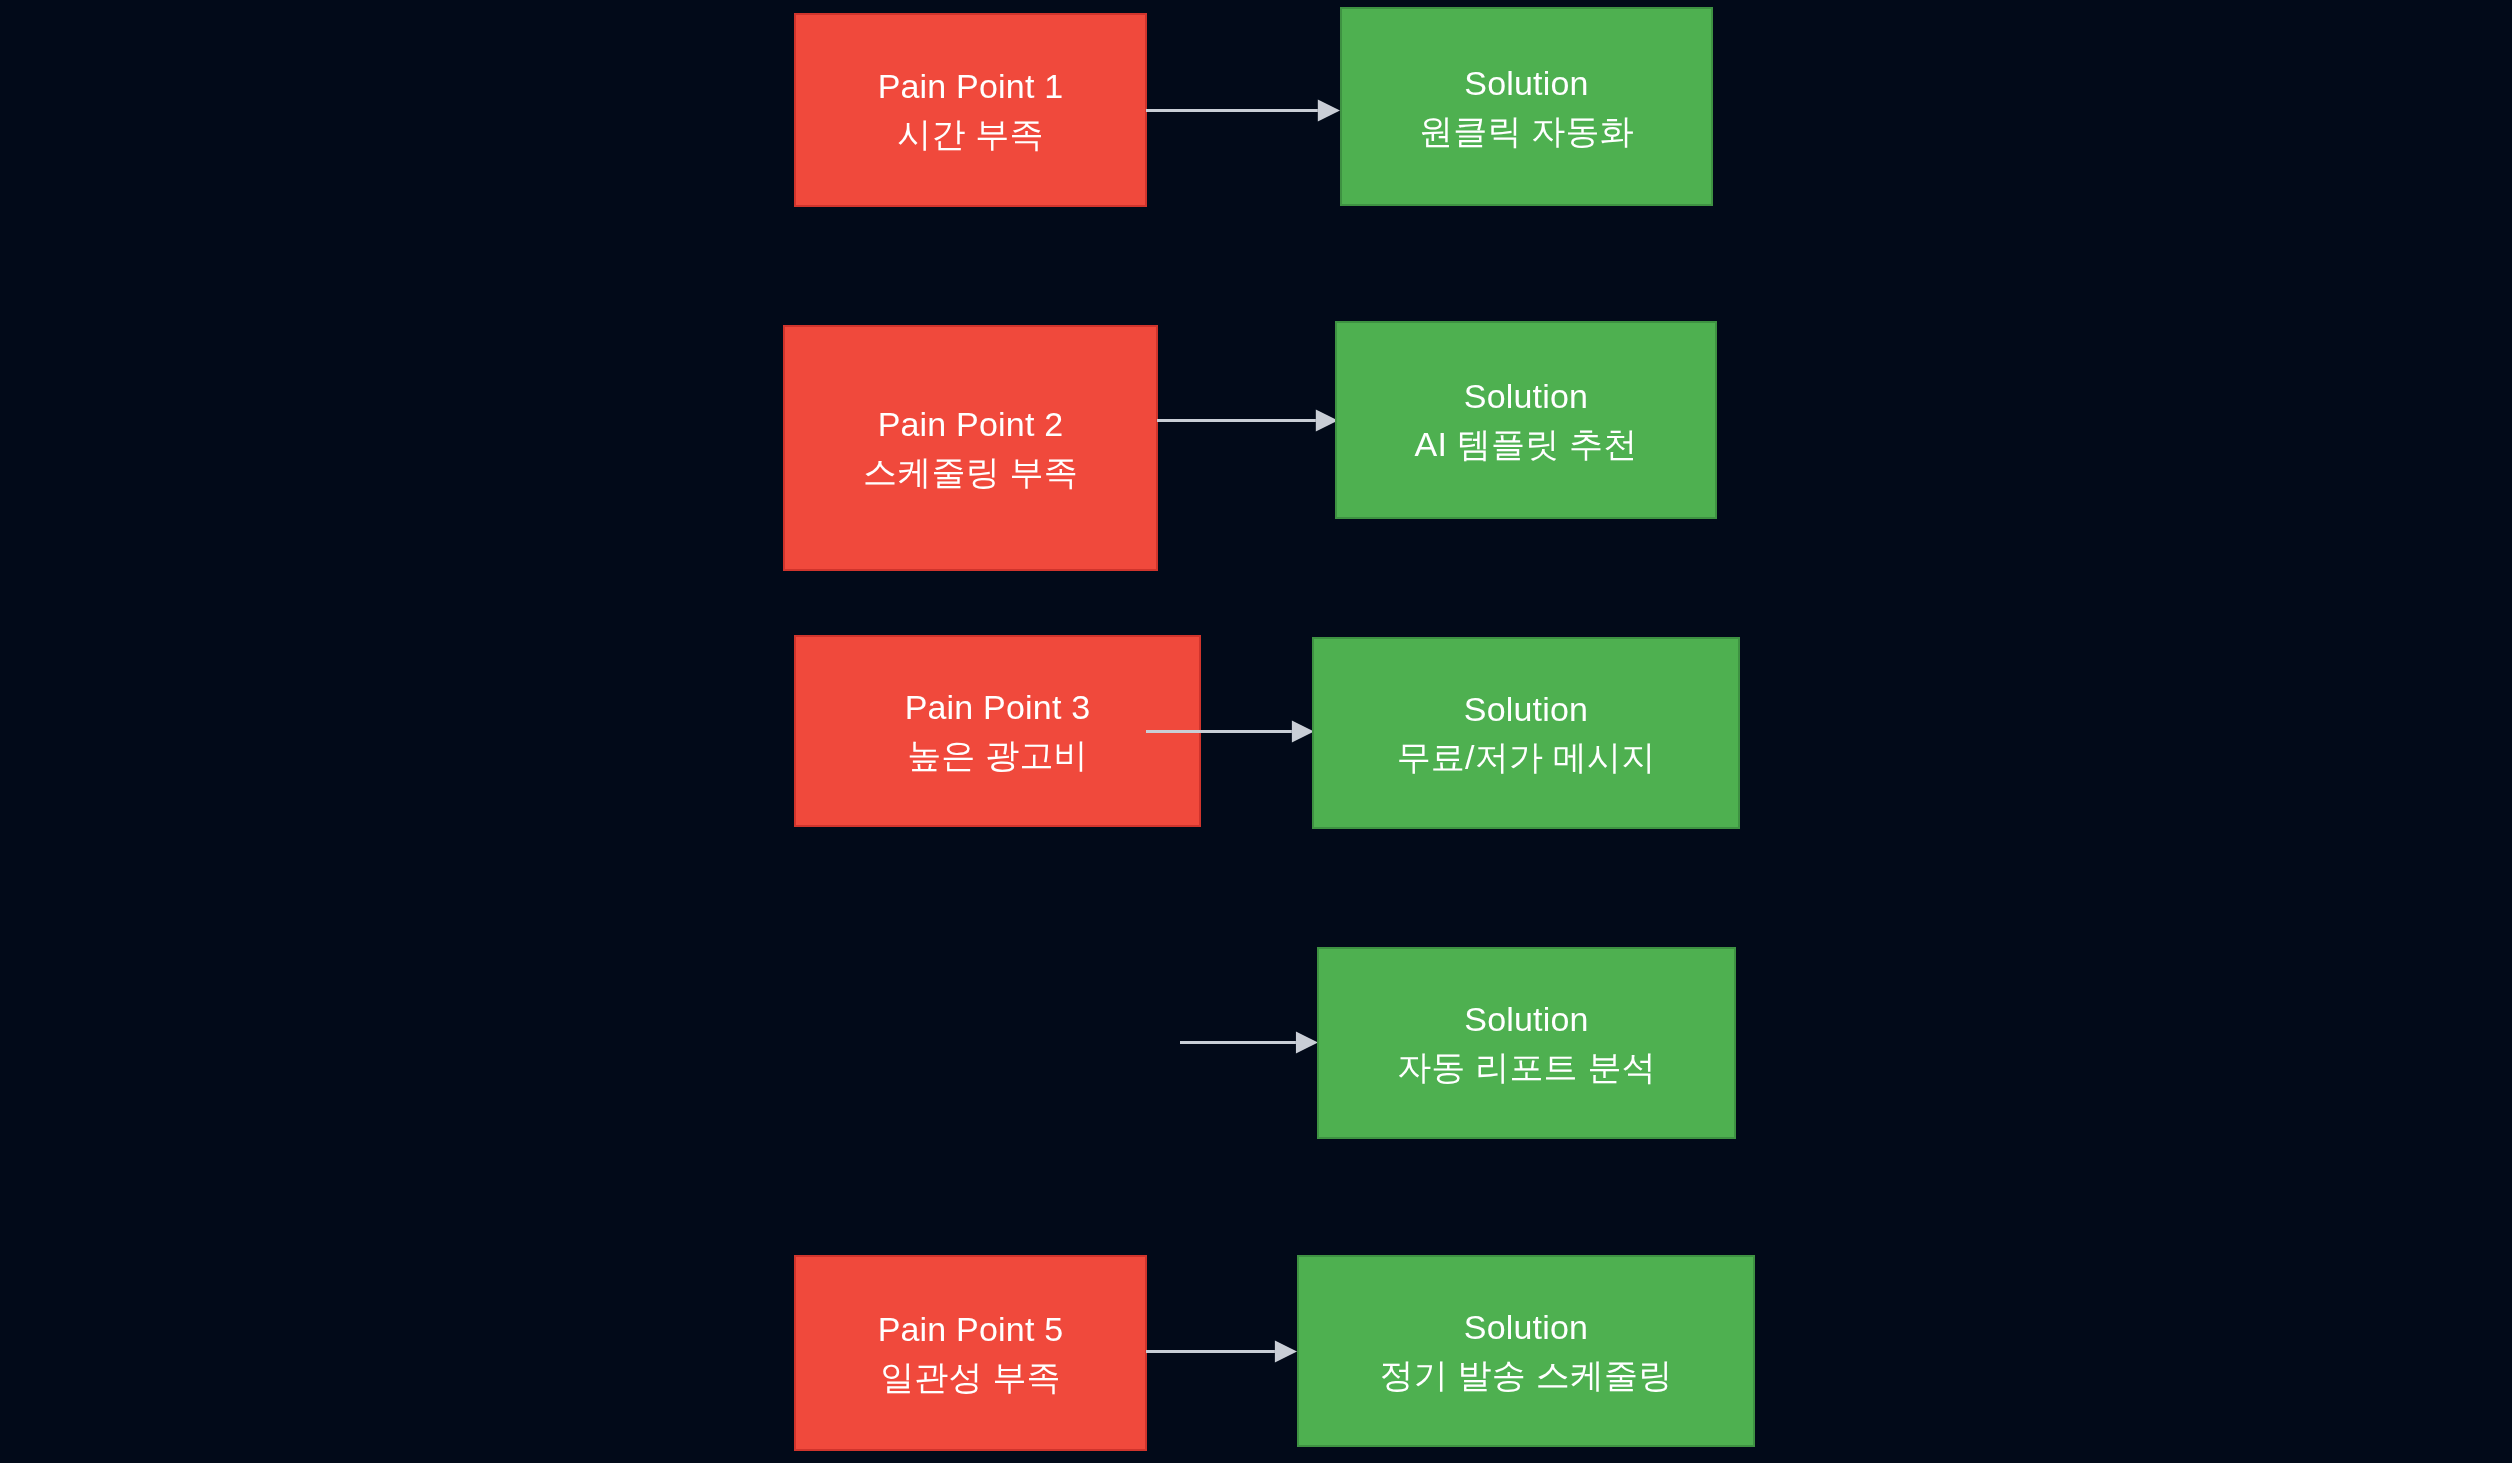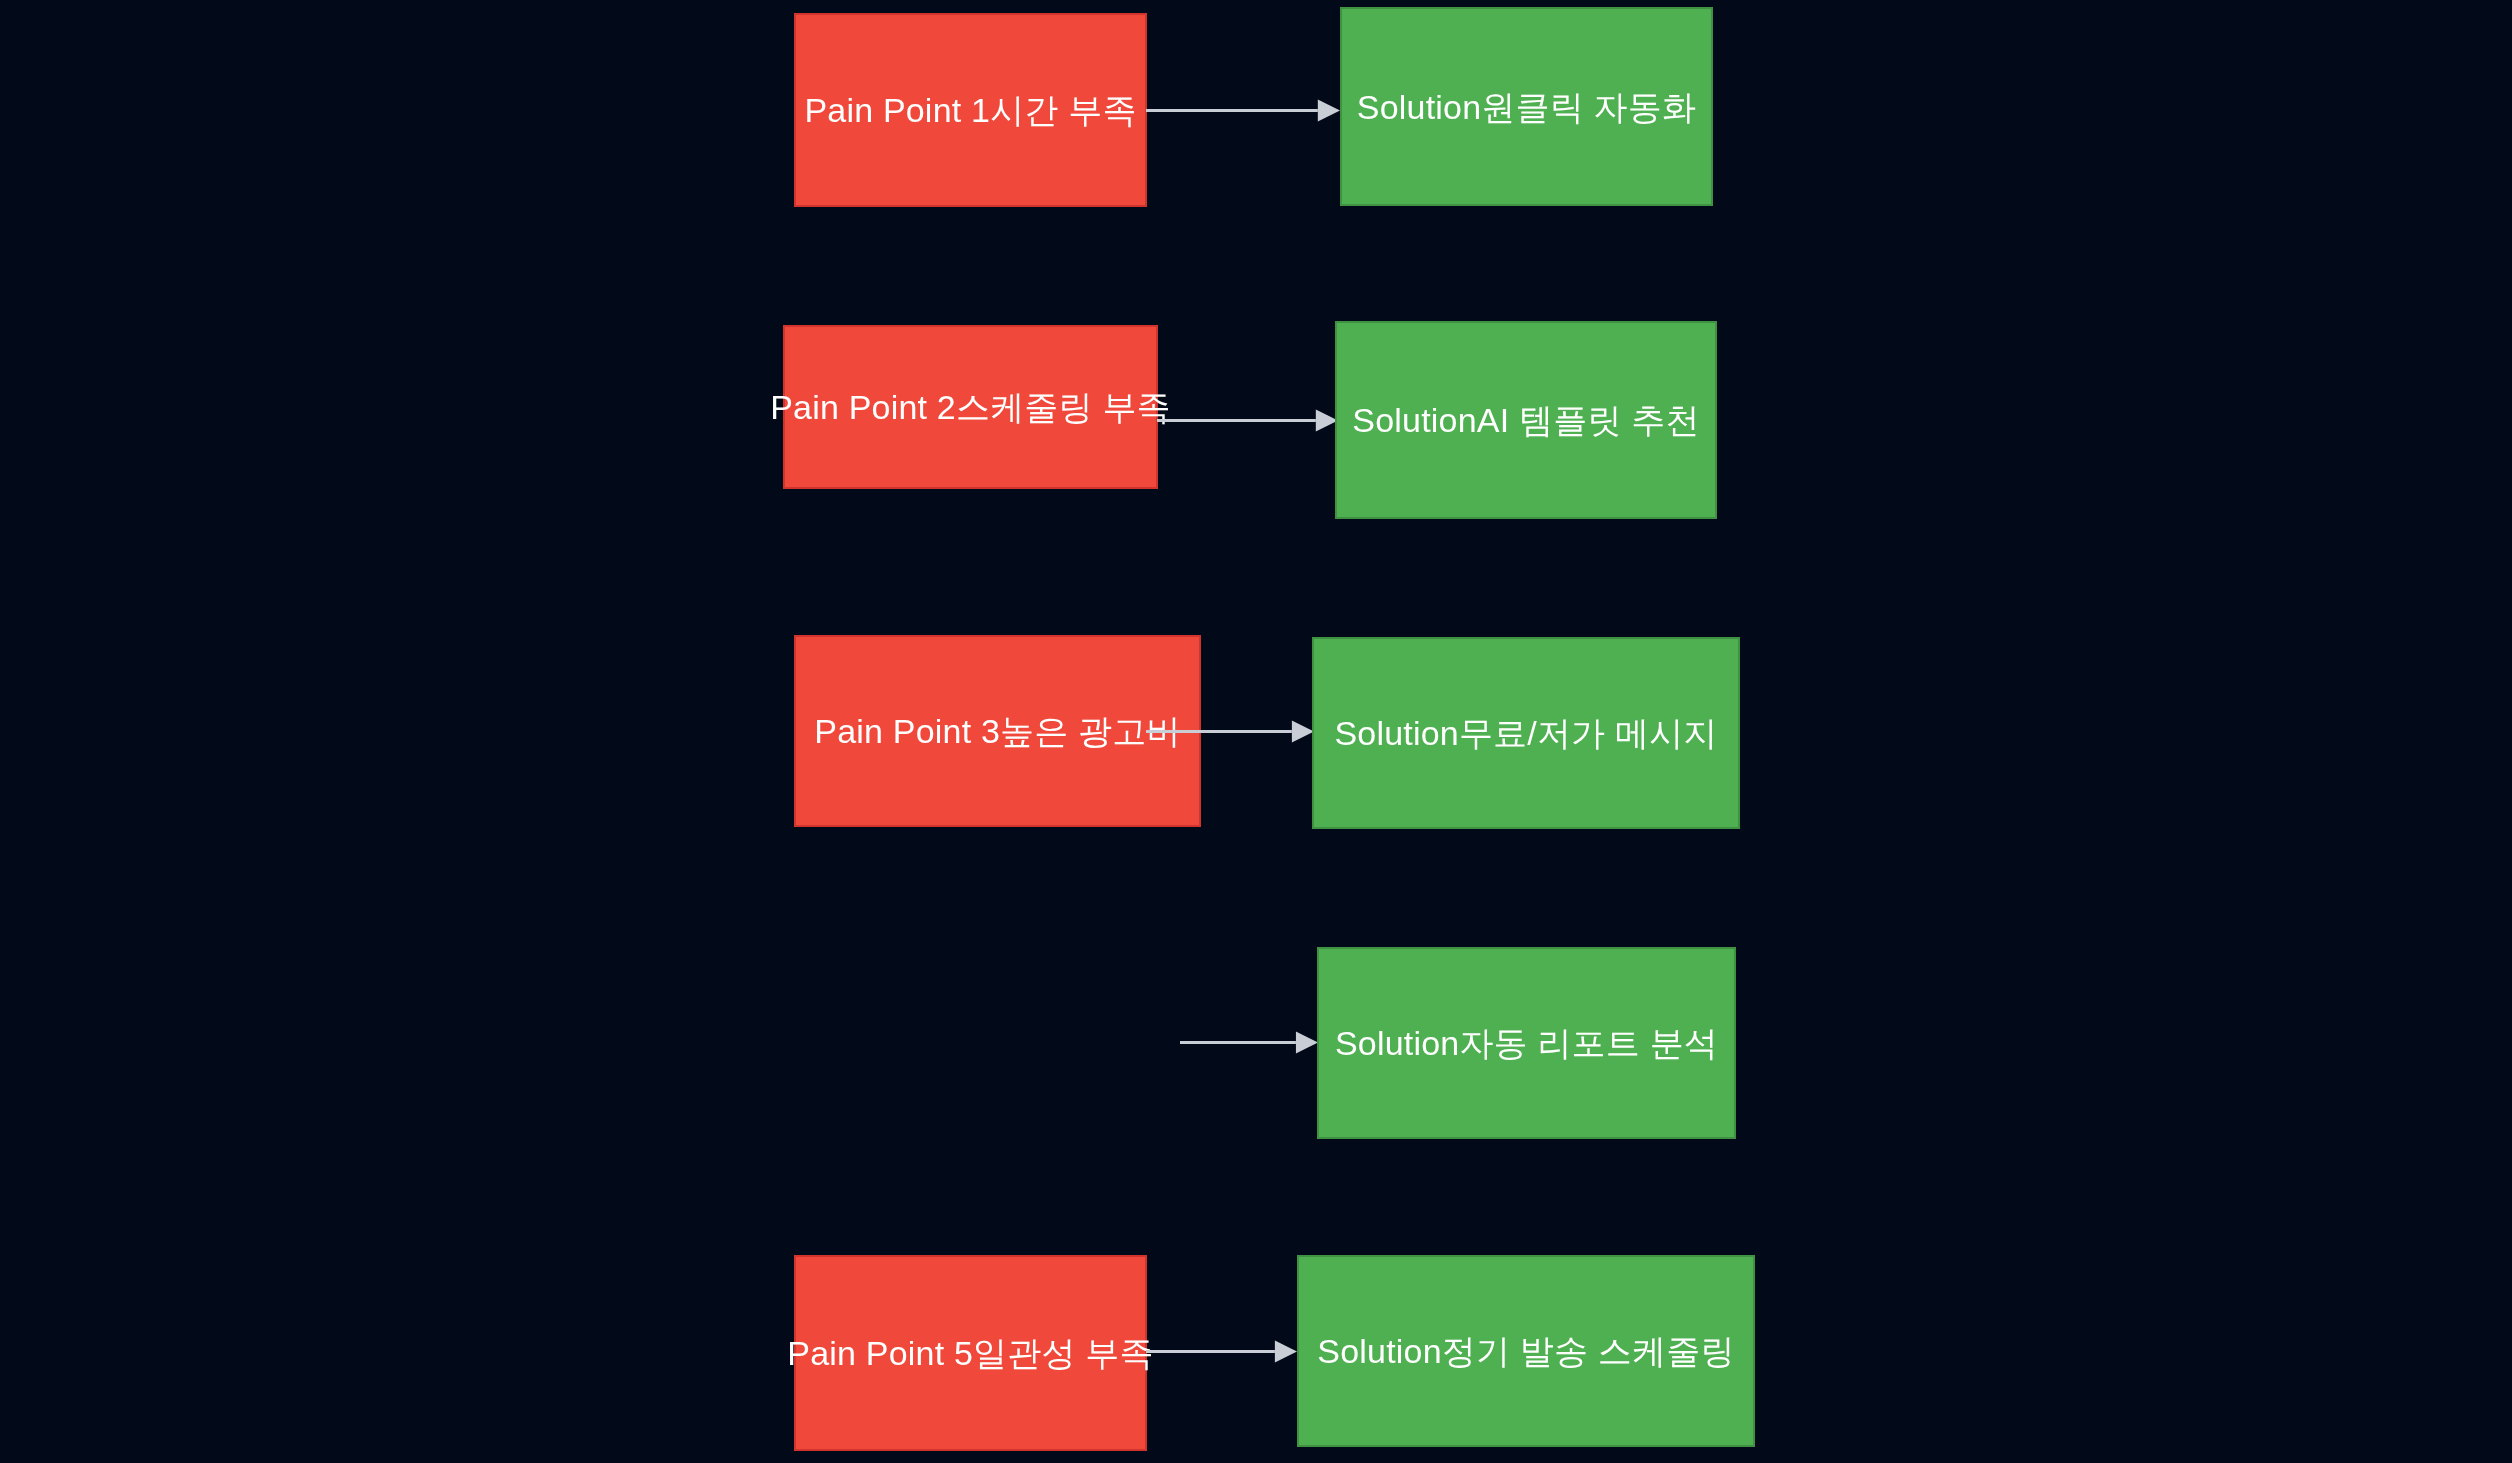--- a/index.html
+++ b/index.html
@@ -12,21 +12,21 @@
     width: 2512px;
     height: 1464px;
     background: #020a19;
     overflow: hidden;
     font-family: "Liberation Sans", sans-serif;
   }
   .node {
     position: absolute;
     box-sizing: border-box;
     display: flex;
-    flex-direction: row;
+    flex-direction: column;
     align-items: center;
     justify-content: center;
     color: #ffffff;
     text-align: center;
     line-height: 1.42;
     letter-spacing: 0.2px;
   }
   .node .line1 {
     font-size: 34px;
     font-weight: 400;
@@ -69,21 +69,21 @@
     <svg width="194" height="37" viewBox="0 0 210 40">
       <line x1="0" y1="20" x2="186" y2="20" stroke="#c9ced6" stroke-width="3"></line>
       <polygon points="186,8 210,20 186,32" fill="#c9ced6"></polygon>
     </svg>
   </div>
   <div class="node solution" style="left:1340px; top:7.4px; width:373px; height:199px;">
     <div class="line1">Solution</div>
     <div class="line2">원클릭 자동화</div>
   </div>
 
-  <div class="node pain" style="left:783px; top:325px; width:375px; height:164px;">
+  <div class="node pain" style="left:783px; top:325px; width:375px; height:246px;">
     <div class="line1">Pain Point 2</div>
     <div class="line2">스케줄링 부족</div>
   </div>
   <div class="edge" style="left:1157px; top:402px; width:181px;">
     <svg width="181" height="37" viewBox="0 0 196 40">
       <line x1="0" y1="20" x2="172" y2="20" stroke="#c9ced6" stroke-width="3"></line>
       <polygon points="172,8 196,20 172,32" fill="#c9ced6"></polygon>
     </svg>
   </div>
   <div class="node solution" style="left:1335px; top:321px; width:382px; height:198px;">

